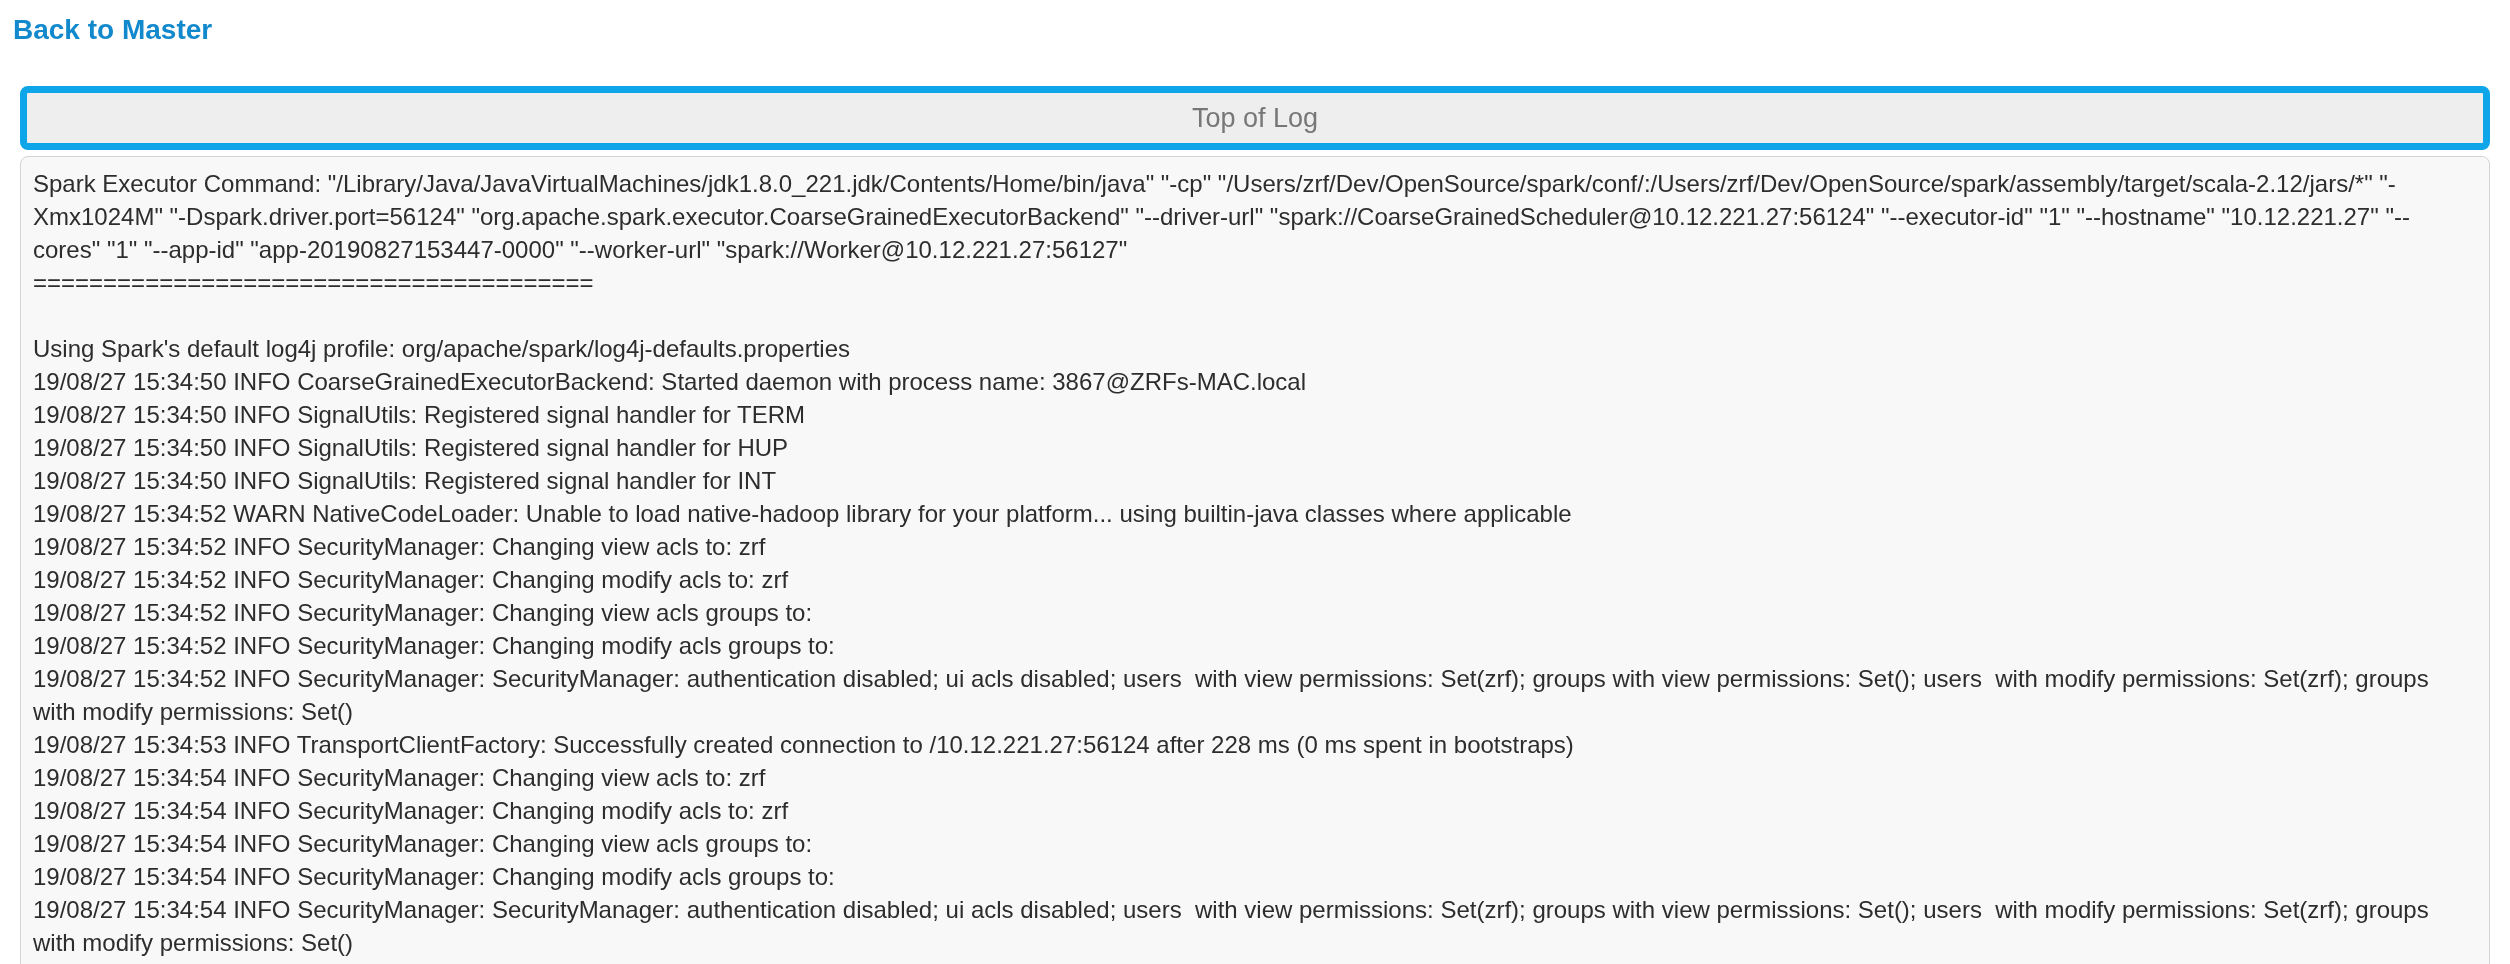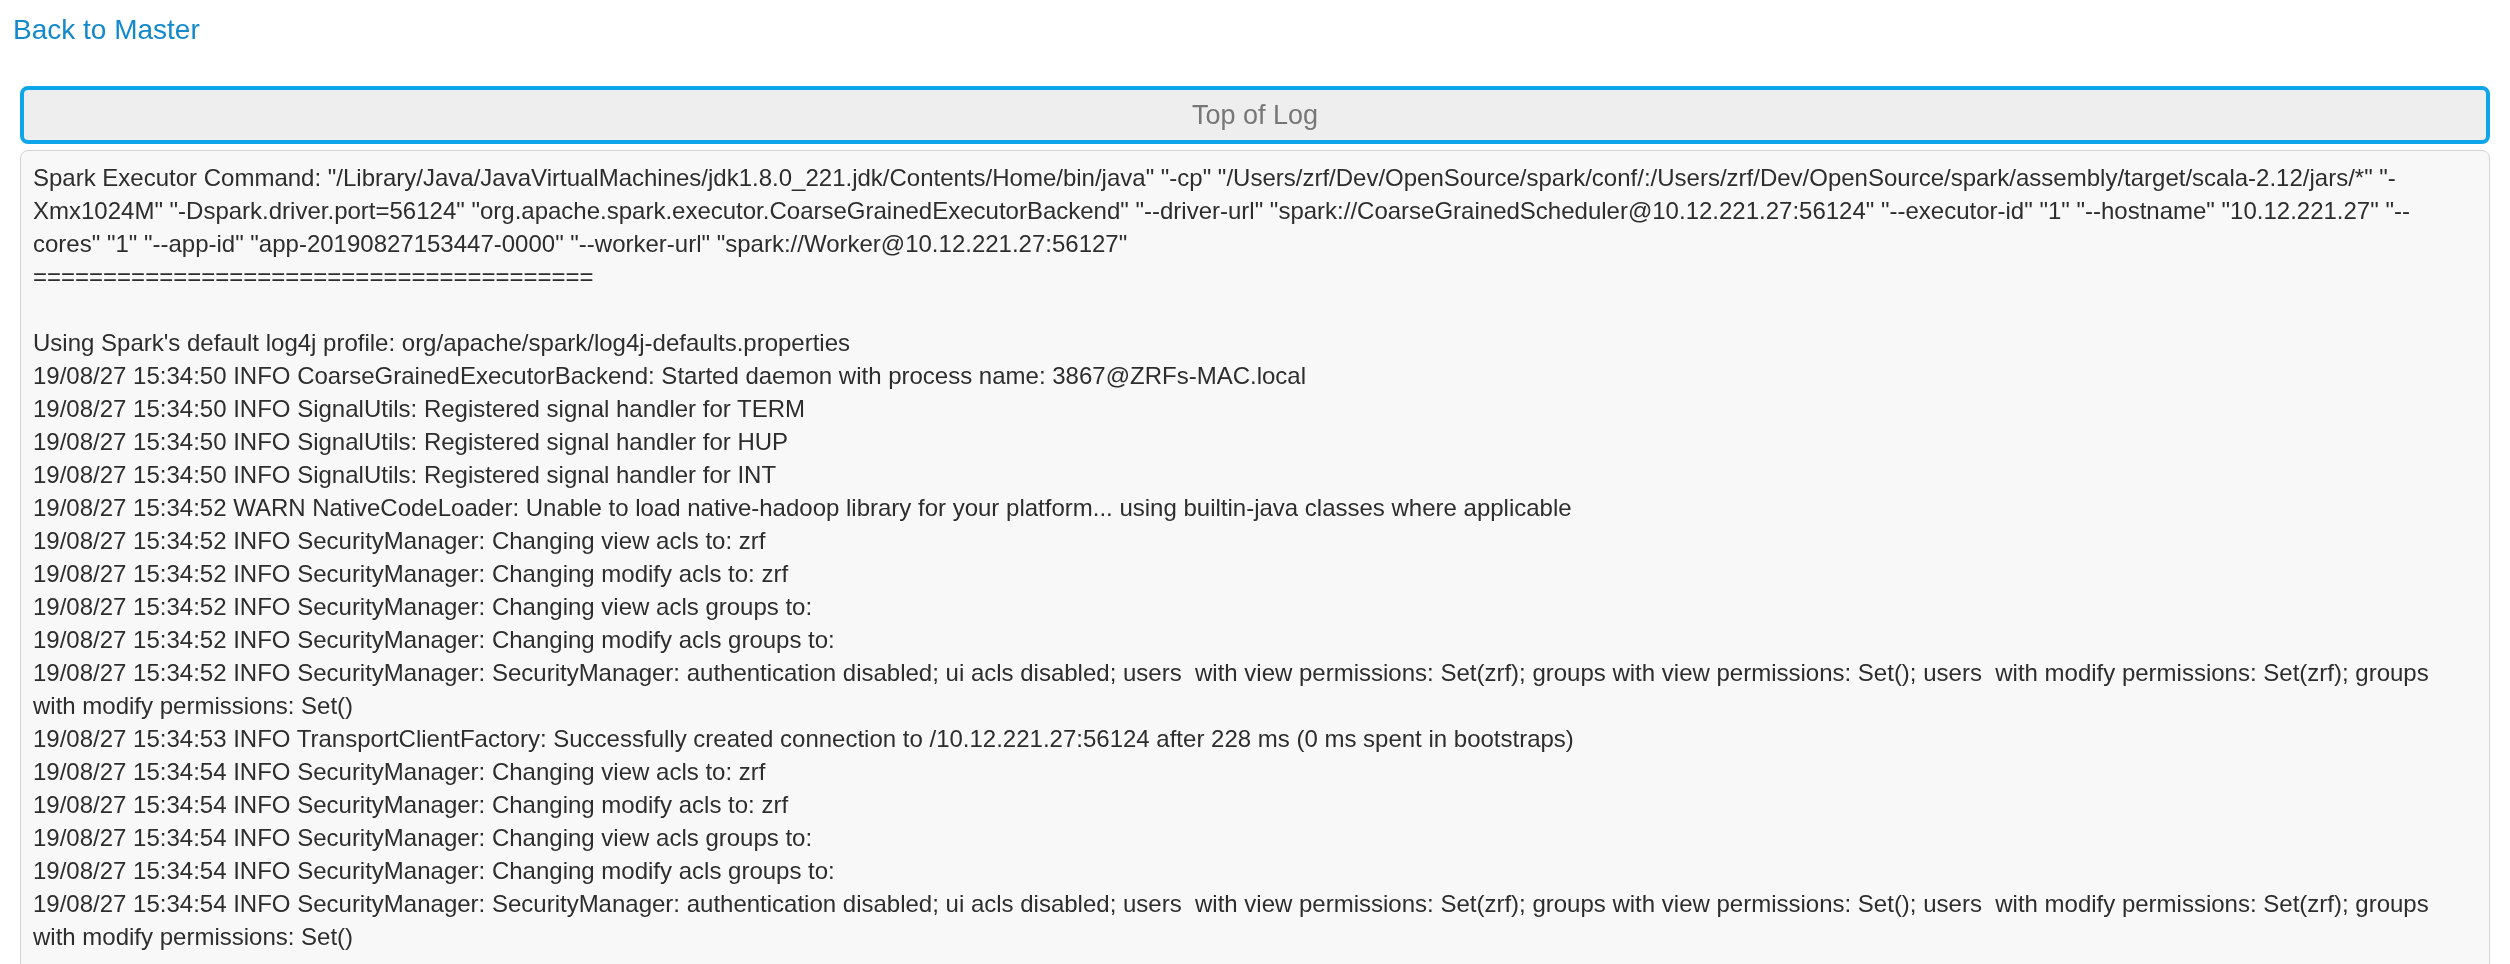--- a/index.html
+++ b/index.html
@@ -8,39 +8,39 @@
     background: #ffffff;
     width: 2510px;
     height: 964px;
     overflow: hidden;
     font-family: "Liberation Sans", sans-serif;
   }
   .back-link {
     display: inline-block;
     margin: 14px 0 0 13px;
     font-size: 28px;
-    font-weight: 400;
+    font-weight: 700;
     color: #1289cd;
     text-decoration: none;
     cursor: pointer;
   }
   .byte-range {
     margin: 20px 0 0 11px;
     font-size: 28px;
     color: #1c1c1c;
   }
   .log-position-header {
     margin: 40px 20px 0 20px;
     height: 50px;
     line-height: 50px;
     text-align: center;
     font-size: 27px;
     color: #777777;
     background: #eeeeee;
-    border: 4px solid #0ea5e9;
+    border: 7px solid #0ea5e9;
     border-radius: 8px;
   }
   .log-box {
     margin: 6px 20px 0 20px;
     height: 860px;
     background: #f8f8f8;
     border: 1px solid #d4d4d4;
     border-radius: 8px;
     padding: 10px 12px;
     box-sizing: border-box;

